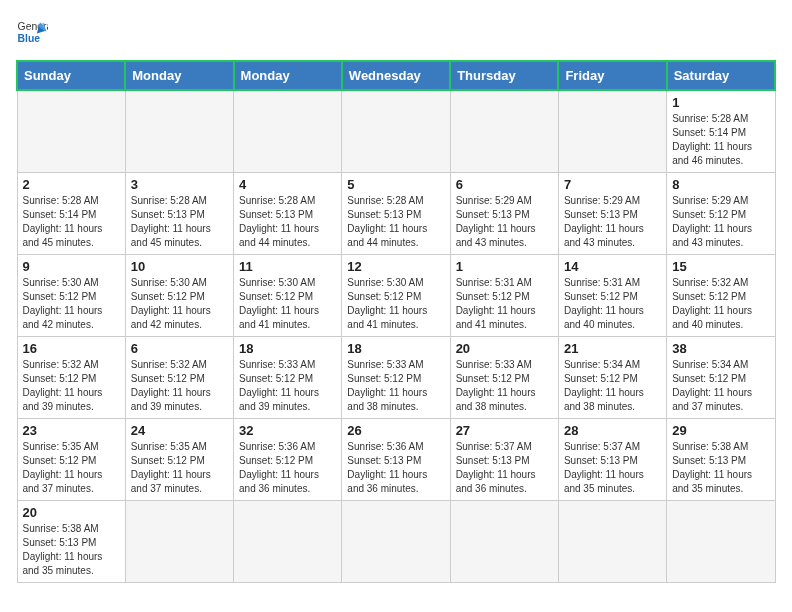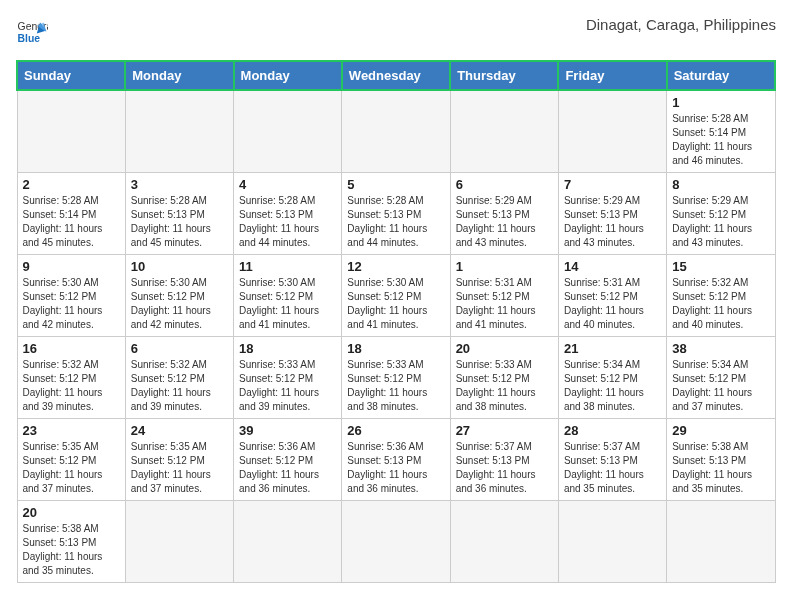--- a/index.html
+++ b/index.html
@@ -83,21 +83,20 @@
 <div class="header-area">
   <div class="logo-area">
     <svg class="logo-icon" viewBox="0 0 40 40">
       <text x="2" y="18" font-size="13" fill="#333" font-family="Arial">General</text>
       <text x="2" y="32" font-size="13" fill="#1a6fbf" font-weight="bold" font-family="Arial">Blue</text>
       <polygon points="30,8 38,18 26,22" fill="#1a6fbf"></polygon>
       <polygon points="26,12 35,8 38,20" fill="#5aaaf0" opacity="0.7"></polygon>
     </svg>
   </div>
   <div class="title-area">
-    <div class="location-title">Dinagat, Caraga, Philippines</div>
   </div>
 </div>
 
 <table class="calendar-table">
   <thead>
     <tr>
     <th>Sunday</th>
         <th>Monday</th>
         <th>Monday</th>
         <th>Wednesday</th>
@@ -284,21 +283,21 @@
 and 37 minutes.</div>
         </td>
         <td>
           <span class="day-number">24</span>
           <div class="day-info" style="white-space: pre-line;">Sunrise: 5:35 AM
 Sunset: 5:12 PM
 Daylight: 11 hours
 and 37 minutes.</div>
         </td>
         <td>
-          <span class="day-number">39</span>
+          <span class="day-number">32</span>
           <div class="day-info" style="white-space: pre-line;">Sunrise: 5:36 AM
 Sunset: 5:12 PM
 Daylight: 11 hours
 and 36 minutes.</div>
         </td>
         <td>
           <span class="day-number">26</span>
           <div class="day-info" style="white-space: pre-line;">Sunrise: 5:36 AM
 Sunset: 5:13 PM
 Daylight: 11 hours

